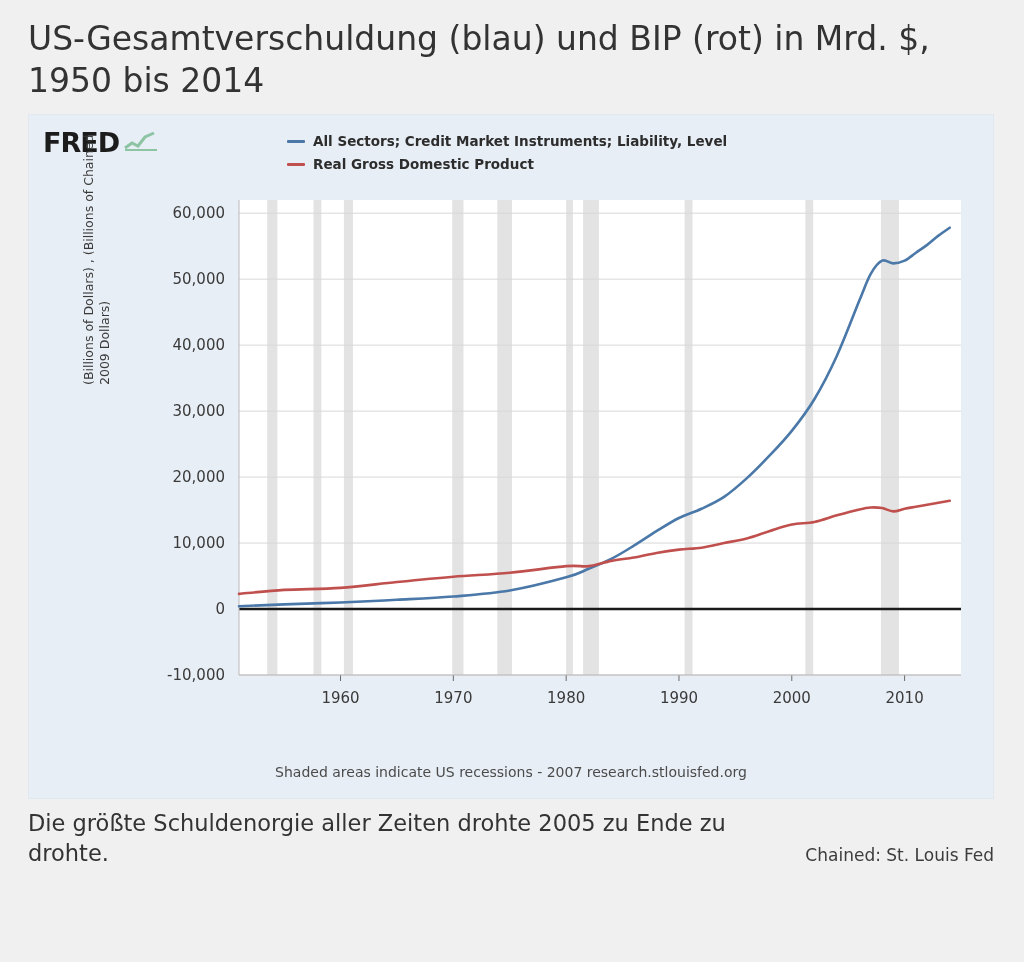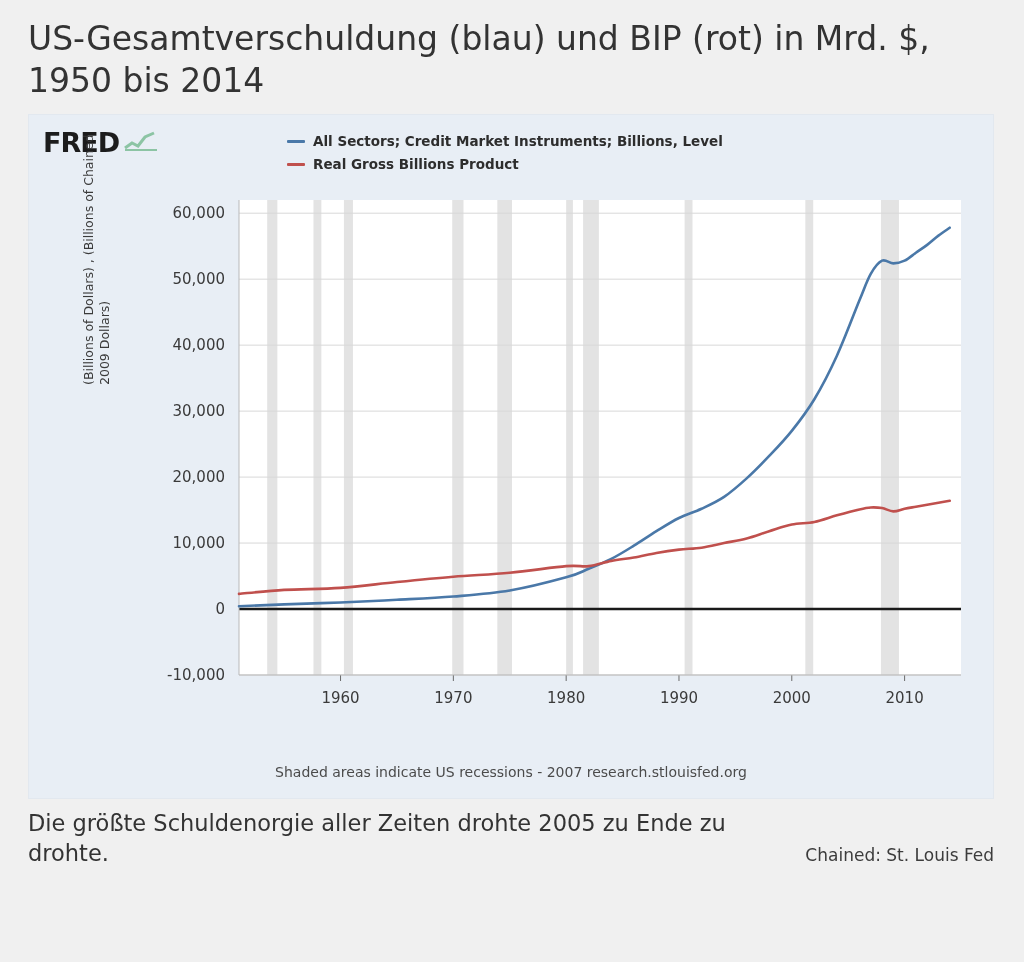--- a/index.html
+++ b/index.html
@@ -143,25 +143,25 @@
         <svg width="34" height="20" viewBox="0 0 34 20">
           <polyline points="2,17 9,12 15,15 22,6 31,2" fill="none" stroke="#8cc4a4" stroke-width="3"></polyline>
           <polyline points="2,19 34,19" fill="none" stroke="#8cc4a4" stroke-width="2"></polyline>
         </svg>
       </span>
     </div>
 
     <div class="legend">
       <div class="legend-row">
         <span class="legend-swatch" style="background:#4a78a8"></span>
-        <span>All Sectors; Credit Market Instruments; Billions, Level</span>
+        <span>All Sectors; Credit Market Instruments; Liability, Level</span>
       </div>
       <div class="legend-row">
         <span class="legend-swatch" style="background:#c0504d"></span>
-        <span>Real Gross Billions Product</span>
+        <span>Real Gross Domestic Product</span>
       </div>
     </div>
 
     <div class="y-axis-title">(Billions of Dollars) , (Billions of Chained 2009 Dollars)</div>
 
     <div class="plot-wrap">
       <svg id="chart-svg" width="966" height="685" viewBox="0 0 966 685">
           <rect x="210" y="85" width="722" height="475" fill="#ffffff"></rect>
           <rect x="238.203125" y="85" width="10.153125000001012" height="475" fill="#e3e3e3"></rect>
           <rect x="284.456249999999" y="85" width="7.896875000000534" height="475" fill="#e3e3e3"></rect>

